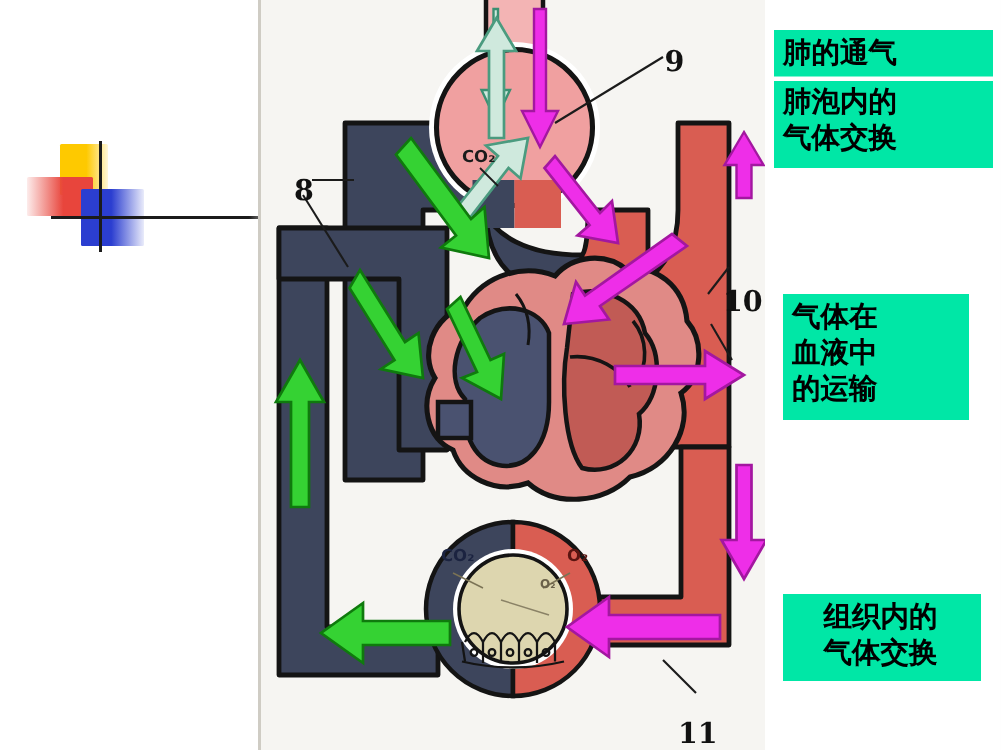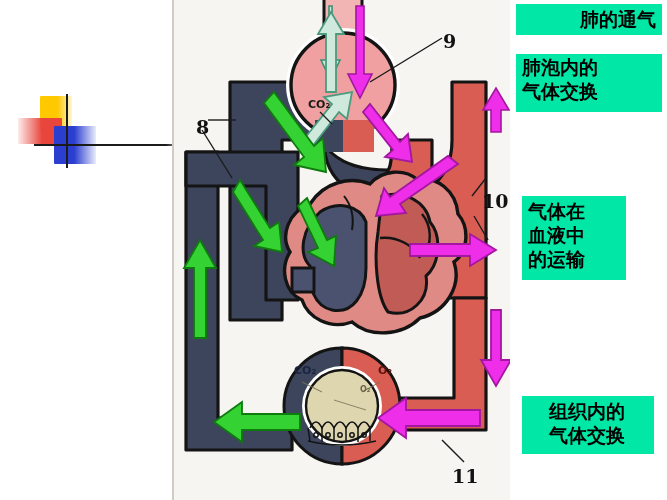--- a/index.html
+++ b/index.html
@@ -86,36 +86,36 @@
     color: #000000;
     font-weight: bold;
     font-size: 19px;
     line-height: 24px;
     letter-spacing: 0px;
     padding: 3px 6px 4px 6px;
     box-sizing: border-box;
     white-space: pre-line;
     font-family: "DejaVu Sans", "Liberation Sans", sans-serif;
   }
-  #caption-1 { left: 516px; top: 4px;   width: 146px; height: 31px; text-align: right; }
+  #caption-1 { left: 516px; top: 20px;   width: 146px; height: 31px; }
   #caption-2 { left: 516px; top: 54px;  width: 146px; height: 58px; font-family: Liberation Mono, monospace; }
-  #caption-3 { left: 522px; top: 196px; width: 104px; height: 84px; }
+  #caption-3 { left: 522px; top: 196px; width: 124px; height: 84px; }
   #caption-4 { left: 522px; top: 396px; width: 132px; height: 58px; padding-left: 27px; }
 
   .num-label {
     position: absolute;
     font-weight: bold;
     font-size: 19px;
     color: #111111;
     font-family: "DejaVu Serif", "Liberation Serif", serif;
   }
   #num-8  { left: 196px; top: 116px; }
   #num-9  { left: 443px; top: 30px;  }
   #num-10 { left: 482px; top: 190px; }
-  #num-11 { left: 452px; top: 465px; }
+  #num-11 { left: 452px; top: 478px; }
 </style>
 </head>
 <body>
 
 <div id="stage">
 
   <div class="logo-wrap">
     <div class="logo-sq logo-yellow"></div>
     <div class="logo-sq logo-red"></div>
     <div class="logo-sq logo-blue"></div>

